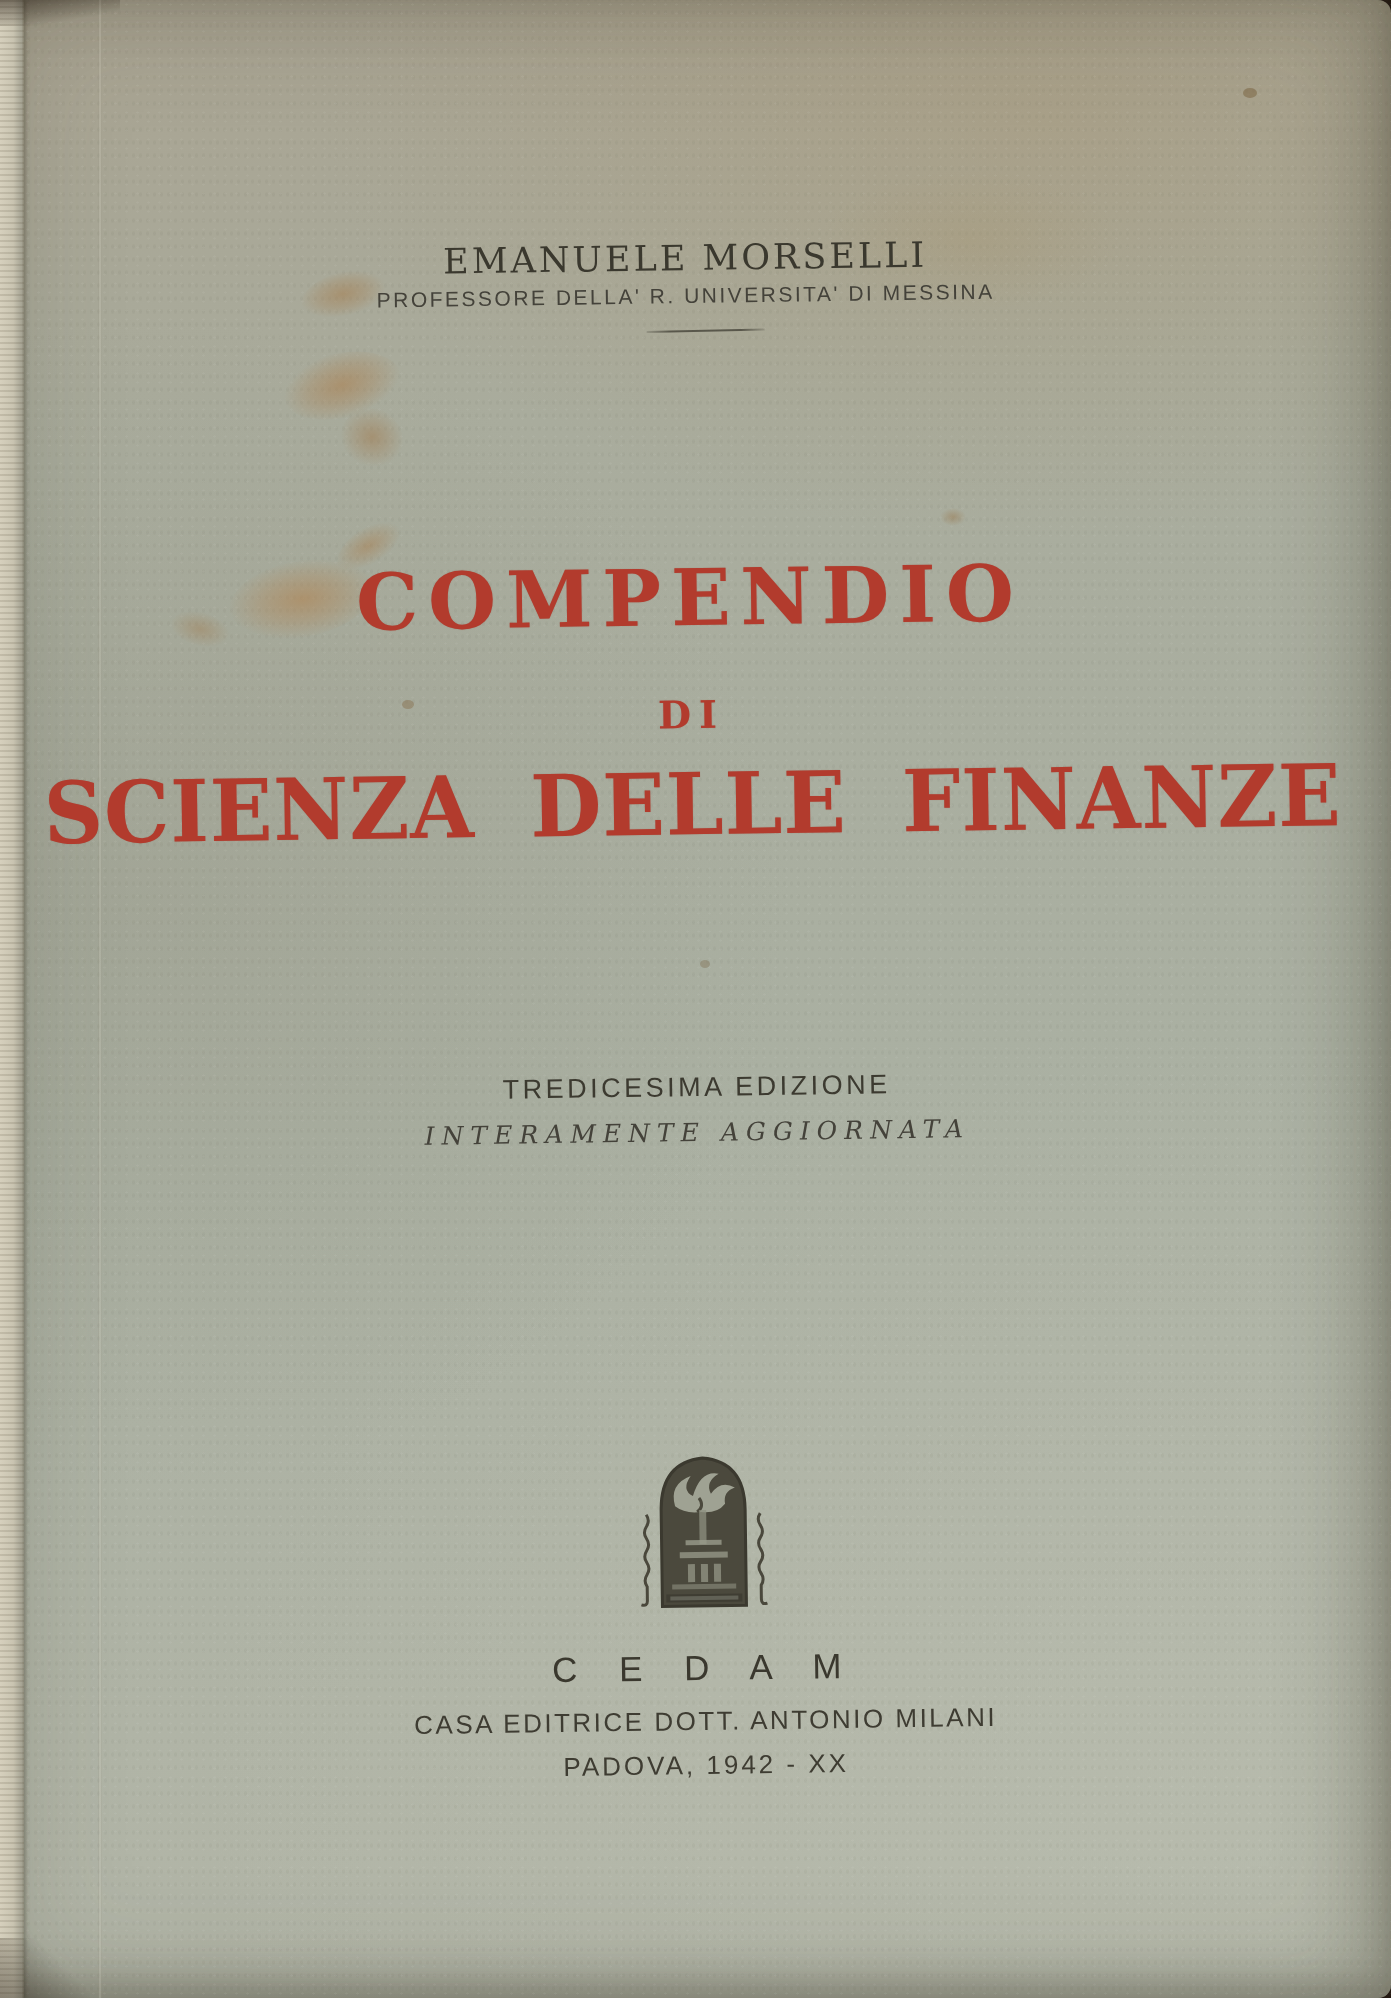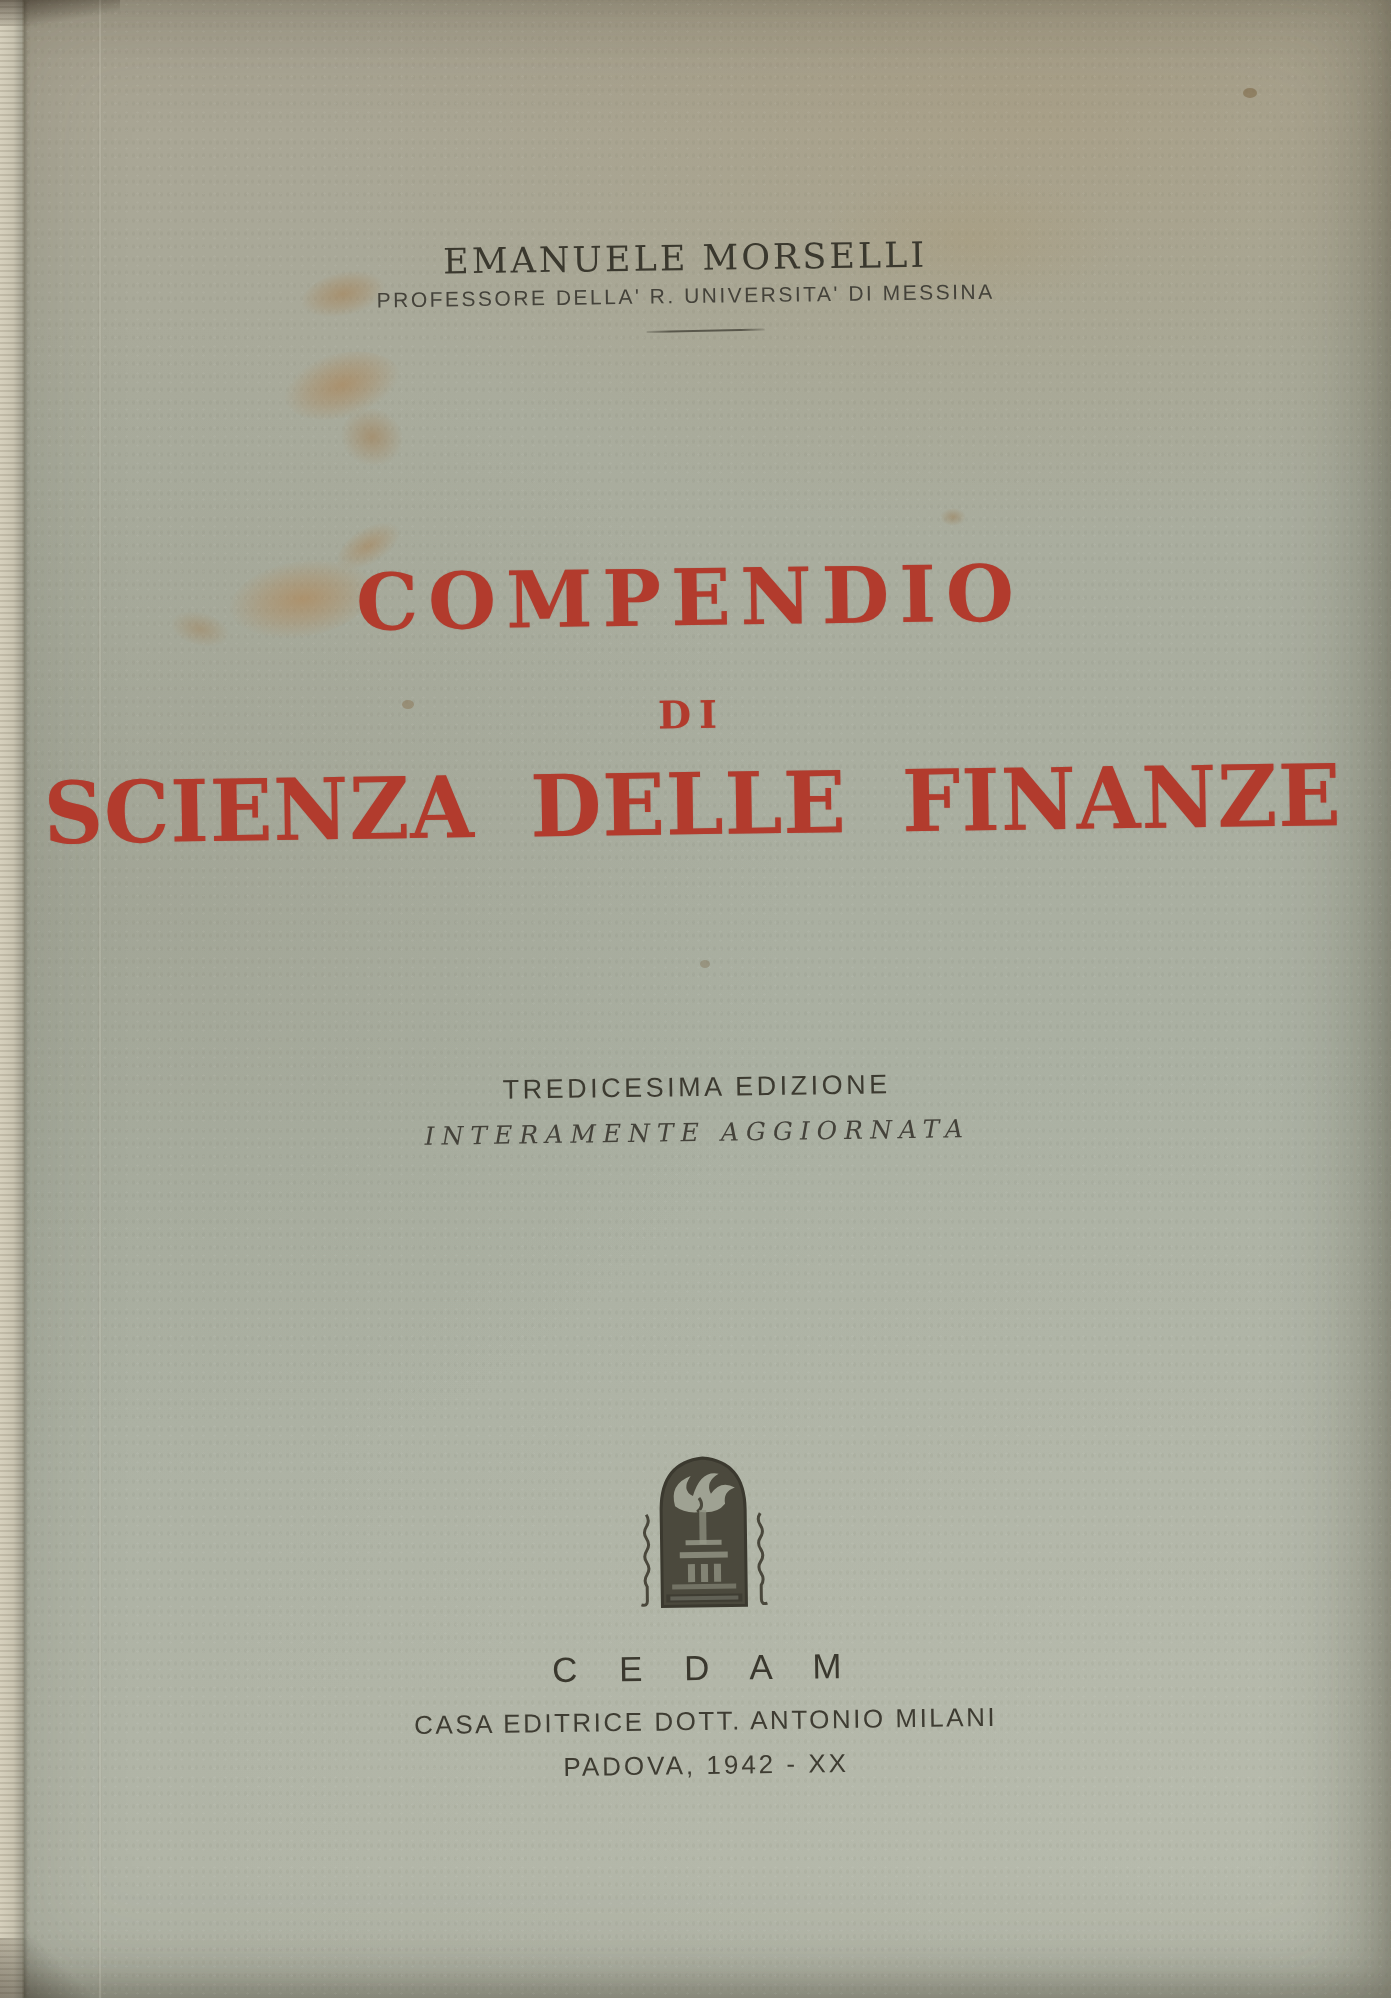--- a/index.html
+++ b/index.html
@@ -20,20 +20,21 @@
     left:0;top:0;right:0;bottom:0;
     background:
       radial-gradient(1200px 700px at 75% 6%, rgba(168,154,125,.55), rgba(168,154,125,0) 60%),
       radial-gradient(1000px 900px at 10% 45%, rgba(148,148,132,.35), rgba(148,148,132,0) 65%),
       radial-gradient(1400px 1100px at 85% 90%, rgba(186,190,176,.6), rgba(186,190,176,0) 70%),
       linear-gradient(175deg,#a9a391 0%, #a9ac9d 22%, #aab0a2 55%, #b0b4a6 82%, #b3b6a8 100%);
     box-shadow:
       inset 0 0 120px rgba(60,55,40,.25),
       inset -30px 0 60px rgba(70,65,50,.18),
       inset 0 -14px 30px rgba(60,55,45,.25);
+    border-radius: 13px;
   }
   
   .grain{
     position:absolute;inset:0;
     background-image:
       radial-gradient(rgba(255,255,255,.05) 1px, transparent 1.6px),
       radial-gradient(rgba(70,70,55,.05) 1px, transparent 1.6px);
     background-size:11px 9px,7px 13px;
     background-position:0 0,4px 6px;
   }

